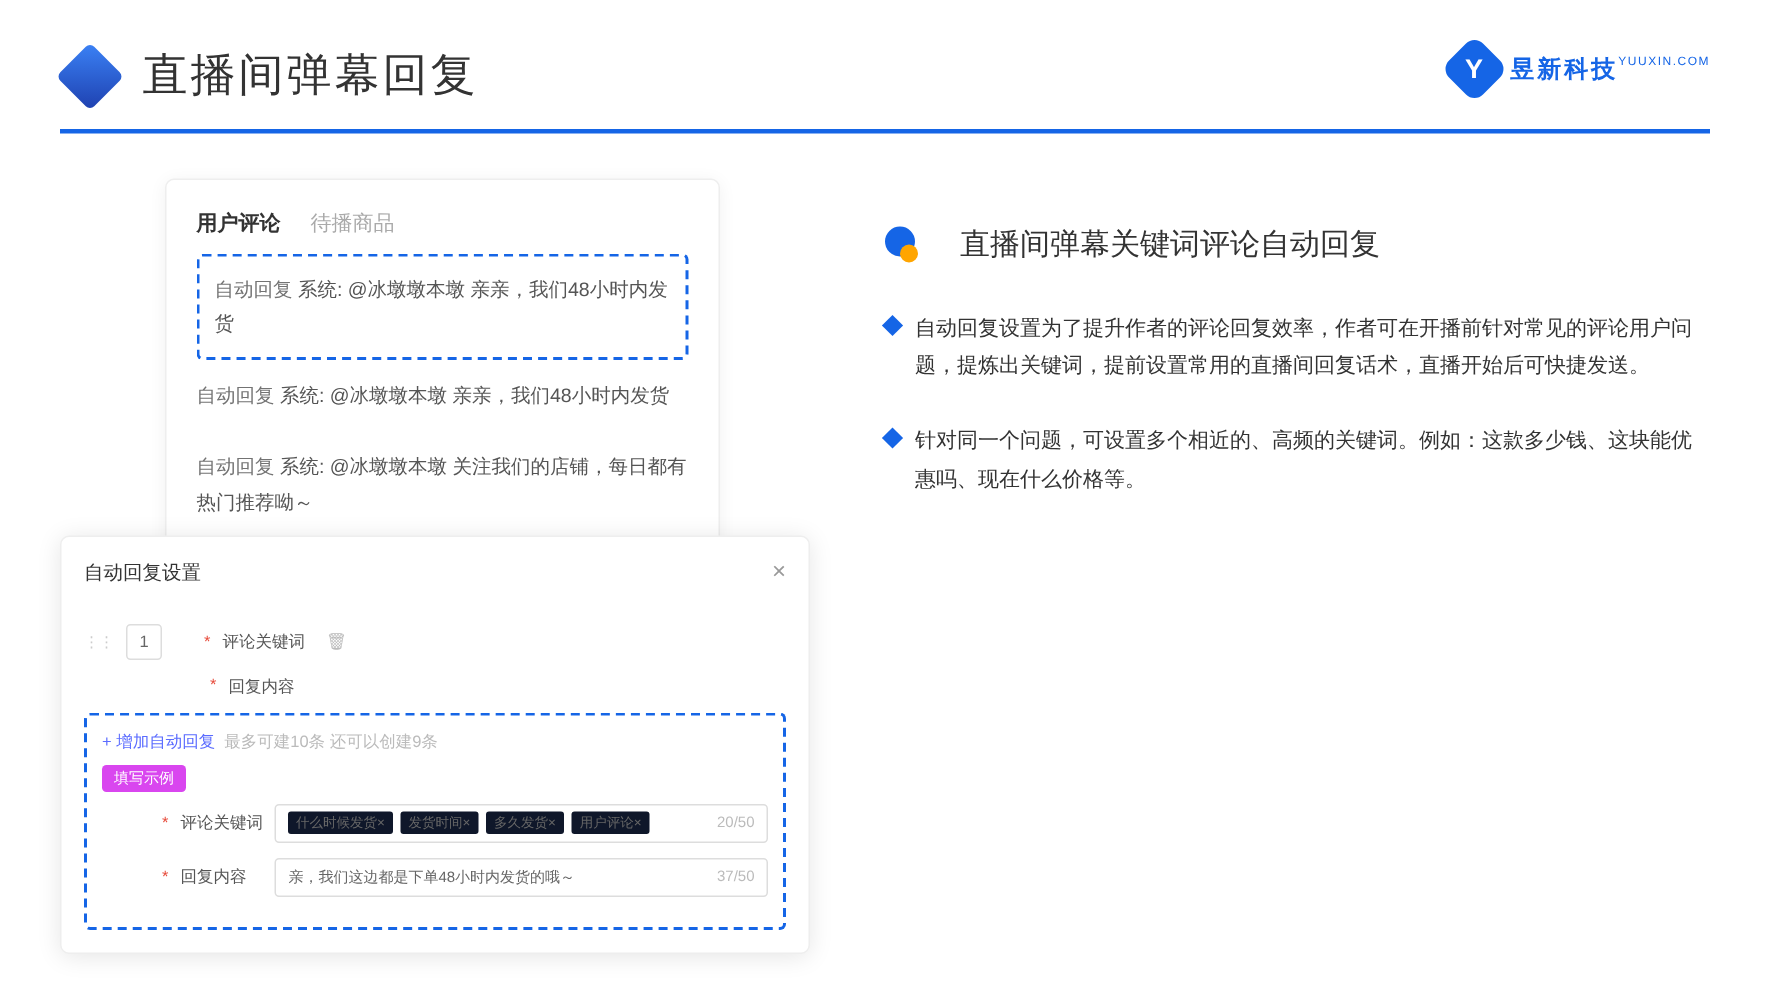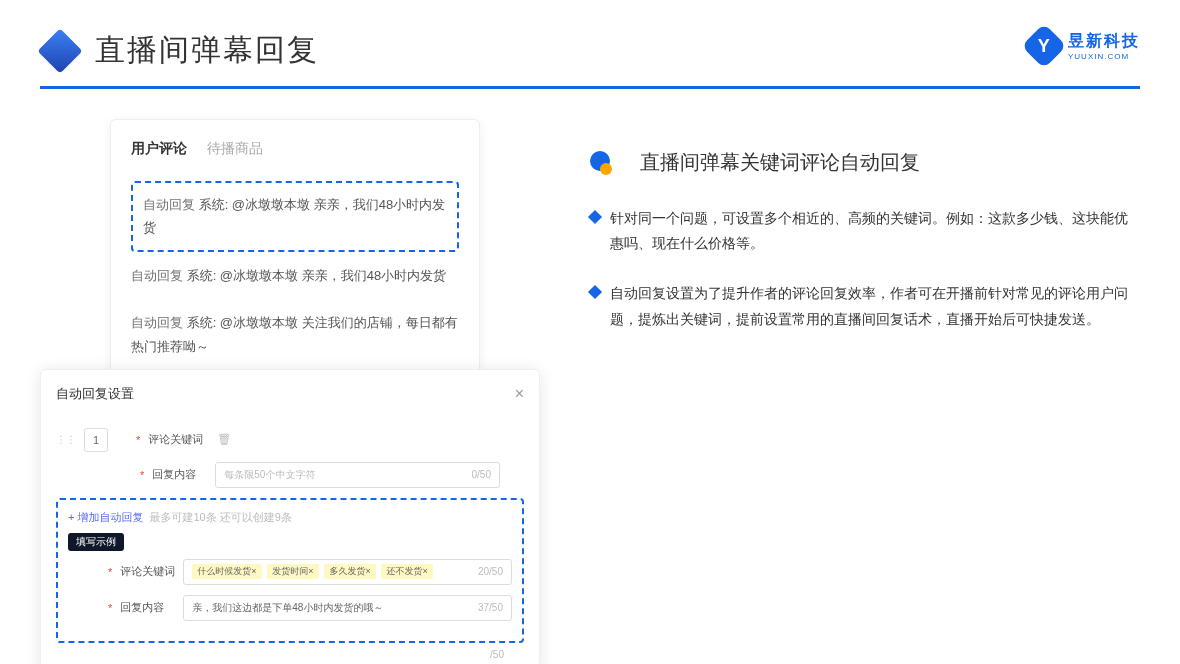--- a/index.html
+++ b/index.html
@@ -4,50 +4,50 @@
 <style>
 *{margin:0;padding:0;box-sizing:border-box}
 body{width:1180px;height:664px;background:#fff;font-family:"Microsoft YaHei","PingFang SC",sans-serif;position:relative;overflow:hidden}
 .header{display:flex;align-items:flex-end;padding:30px 40px 15px 40px}
 .header-icon{width:40px;height:40px;margin-right:15px;position:relative}
 .cube{position:absolute;width:32px;height:32px;background:linear-gradient(135deg,#3B82F6,#1E40AF);transform:rotate(45deg);top:4px;left:4px;border-radius:4px}
 .page-title{font-size:30px;font-weight:500;color:#333;letter-spacing:2px}
 .brand{position:absolute;right:40px;top:30px;display:flex;align-items:center;gap:8px}
 .brand-icon{width:32px;height:32px;background:#1565E6;border-radius:8px;display:flex;align-items:center;justify-content:center;color:#fff;font-weight:bold;font-size:18px;transform:rotate(45deg)}
 .brand-icon span{transform:rotate(-45deg)}
-.brand-text{display:flex;flex-direction:column}
+.brand-text{display:flex;flex-direction:row}
 .brand-name{color:#1565E6;font-size:16px;font-weight:bold;letter-spacing:2px}
 .brand-sub{color:#1565E6;font-size:8px;letter-spacing:1px}
 .divider{height:3px;background:#1565E6;margin:0 40px}
 .content{display:flex;padding:30px 40px;gap:50px}
 .left{width:500px;position:relative}
 .right{flex:1;padding-top:30px}
 .card1{background:#fff;border:1px solid #eee;border-radius:6px;padding:20px;margin-left:70px;width:370px;box-shadow:0 2px 12px rgba(0,0,0,0.06);position:relative}
-.tabs{display:flex;gap:20px;font-size:14px;margin-bottom:23px}
+.tabs{display:flex;gap:20px;font-size:14px;margin-bottom:11px}
 .tab-active{color:#333;font-weight:600}
 .tab-other{color:#aaa}
 .dashed-box{border:2px dashed #1565E6;border-radius:4px;padding:10px;margin-bottom:12px}
 .comment-line{font-size:13px;color:#555;line-height:1.8}
 .red-tag{color:#737373;font-weight:500}
 .card2{background:#fff;border:1px solid #eee;border-radius:6px;padding:15px;width:500px;margin-top:-10px;box-shadow:0 2px 16px rgba(0,0,0,0.1);position:relative;z-index:2}
 .card2-head{display:flex;justify-content:space-between;align-items:center;margin-bottom:15px;padding-bottom:10px}
 .card2-title{font-size:13px;color:#333}
 .close-x{color:#999;font-size:16px;cursor:default}
 .form-row{display:flex;align-items:center;gap:8px;margin-bottom:10px;font-size:11px}
 .num-box{width:24px;height:24px;border:1px solid #ddd;border-radius:3px;display:flex;align-items:center;justify-content:center;color:#666}
 .required{color:#E74C3C;margin-left:20px}
 .form-label{color:#555;width:55px}
 .form-input{flex:1;height:26px;border:1px solid #ddd;border-radius:3px;padding:0 8px;font-size:10px;color:#bbb;display:flex;align-items:center;justify-content:space-between}
 .counter{color:#bbb;font-size:10px}
 .trash{color:#bbb;margin-left:6px}
 .dashed-box2{border:2px dashed #1565E6;border-radius:4px;padding:10px;margin-top:8px;font-size:10px}
 .add-link{color:#5B6CFF;font-size:11px;margin-bottom:8px;display:flex;align-items:flex-start;gap:6px}
 .hint{color:#bbb}
-.purple-tag{background:#0f172a;color:#fff;padding:2px 8px;border-radius:3px;font-size:10px;display:inline-block;margin-bottom:8px}
-.tag-chip{display:inline-block;background:#fef9c3;border-radius:2px;padding:1px 5px;margin-right:3px;color:#666;font-size:9px}
+.purple-tag{background:#d946ef;color:#fff;padding:2px 8px;border-radius:3px;font-size:10px;display:inline-block;margin-bottom:8px}
+.tag-chip{display:inline-block;background:#0f172a;border-radius:2px;padding:1px 5px;margin-right:3px;color:#666;font-size:9px}
 .right-head{display:flex;align-items:center;gap:26px;margin-bottom:30px}
 .right-icon{width:24px;height:24px;position:relative}
 .blue-circle{width:20px;height:20px;background:#1565E6;border-radius:50%;position:absolute}
 .yellow-circle{width:12px;height:12px;background:#FFA500;border-radius:50%;position:absolute;bottom:0;left:10px}
 .right-title{font-size:20px;color:#333;font-weight:500}
 .bullet-item{display:flex;gap:10px;margin-bottom:25px}
 .diamond{width:10px;height:10px;background:#1565E6;transform:rotate(45deg);margin-top:6px;flex-shrink:0}
 .bullet-text{font-size:14px;color:#333;line-height:1.8}
 </style>
 </head>
@@ -94,69 +94,64 @@
         <div class="num-box">1</div>
         <span class="required">*</span>
         <div class="form-label">评论关键词</div>
         <div class="trash">🗑</div>
       </div>
       <div class="form-row">
         <div style="width:24px"></div>
           <div style="width:24px"></div>
         <span class="required">*</span>
         <div class="form-label">回复内容</div>
-        <div class="form-input">
-          <span>每条限50个中文字符</span>
-            <span class="counter">0/50</span>
-        </div>
         <div style="width:16px"></div>
       </div>
 
       <div class="dashed-box2">
         <div class="add-link">
           <span>+ 增加自动回复</span>
           <span class="hint">最多可建10条 还可以创建9条</span>
         </div>
         <div class="purple-tag">填写示例</div>
         <div class="form-row">
           <span class="required" style="margin-left:40px">*</span>
           <div class="form-label">评论关键词</div>
           <div class="form-input">
             <span>
               <span class="tag-chip">什么时候发货×</span>
               <span class="tag-chip">发货时间×</span>
               <span class="tag-chip">多久发货×</span>
-              <span class="tag-chip">还不发货×</span>
+              <span class="tag-chip">用户评论×</span>
             </span>
             <span class="counter">20/50</span>
           </div>
         </div>
         <div class="form-row">
           <span class="required" style="margin-left:40px">*</span>
           <div class="form-label">回复内容</div>
           <div class="form-input">
             <span style="color:#666">亲，我们这边都是下单48小时内发货的哦～</span>
               <span class="counter">37/50</span>
           </div>
         </div>
       </div>
-      <div style="text-align:right;font-size:10px;color:#bbb;margin-top:6px;padding-right:20px">/50</div>
     </div>
   </div>
 
   <div class="right">
     <div class="right-head">
       <div class="right-icon">
         <div class="blue-circle"></div>
           <div class="yellow-circle"></div>
       </div>
       <div class="right-title">直播间弹幕关键词评论自动回复</div>
     </div>
     <div class="bullet-item">
       <div class="diamond"></div>
-      <div class="bullet-text">针对同一个问题，可设置多个相近的、高频的关键词。例如：这款多少钱、这块能优惠吗、现在什么价格等。</div>
+      <div class="bullet-text">自动回复设置为了提升作者的评论回复效率，作者可在开播前针对常见的评论用户问题，提炼出关键词，提前设置常用的直播间回复话术，直播开始后可快捷发送。</div>
     </div>
     <div class="bullet-item">
       <div class="diamond"></div>
-      <div class="bullet-text">自动回复设置为了提升作者的评论回复效率，作者可在开播前针对常见的评论用户问题，提炼出关键词，提前设置常用的直播间回复话术，直播开始后可快捷发送。</div>
+      <div class="bullet-text">针对同一个问题，可设置多个相近的、高频的关键词。例如：这款多少钱、这块能优惠吗、现在什么价格等。</div>
     </div>
   </div>
 </div>
 
 </body></html>

